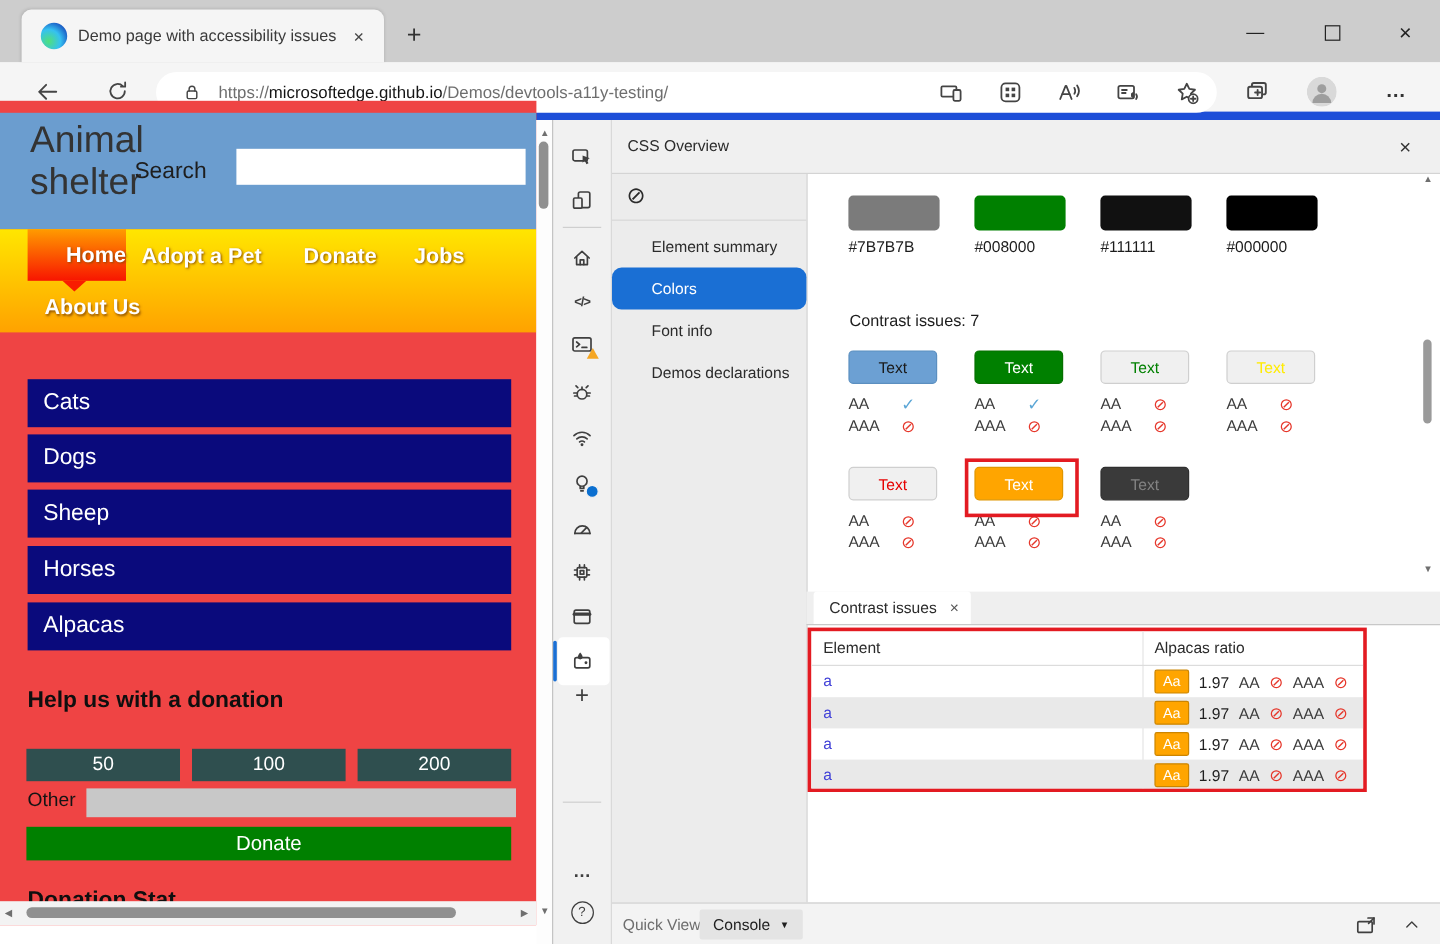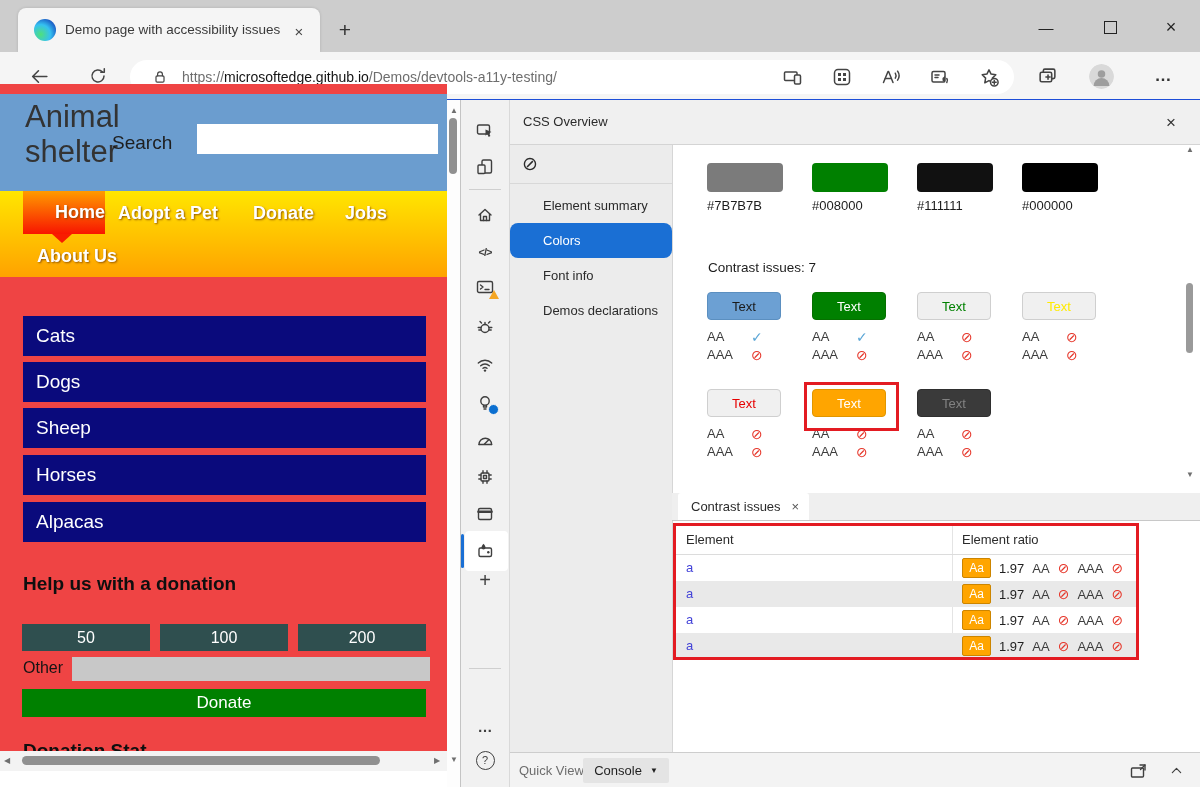--- a/index.html
+++ b/index.html
@@ -16,21 +16,21 @@
     box-shadow:0 0 3px rgba(0,0,0,.15)}
   .edge-logo{left:16px;top:11px;width:22px;height:22px;border-radius:50%;
     background:radial-gradient(circle at 30% 70%,#4fe07c 0%,#35c1f1 45%,#1d64c9 75%,#0c3f8f 100%)}
   .tab-title{left:47px;top:14px;width:232px;height:18px;font-size:13.5px;color:#3a3a3a;
     white-space:nowrap;overflow:hidden}
   .tbtn{display:flex;align-items:center;justify-content:center;color:#474747;cursor:default}
   .tab-close{left:270px;top:12px;width:22px;height:22px;font-size:15px}
   .new-tab{left:332px;top:17px;width:26px;height:26px;font-size:21px;color:#333}
   .win-btn{top:13px;width:30px;height:28px;font-size:15px;color:#222}
   .win-max-box{width:11px;height:11px;border:1.4px solid #222}
-  .toolbar{left:0;top:52px;width:1200px;height:48px;background:#f5f5f5;border-bottom:1px solid #1d4ed8;box-sizing:border-box}
+  .toolbar{left:0;top:52px;width:1200px;height:48px;background:#f5f5f5;border-bottom:7px solid #1d4ed8;box-sizing:border-box}
   .navbtn{top:9px;width:30px;height:30px;display:flex;align-items:center;justify-content:center}
   .omnibox{left:130px;top:8px;width:884px;height:34px;background:#fff;border-radius:17px}
   .lockwrap{left:22px;top:9px}
   .urltext{left:52px;top:9px;font-size:14px;white-space:nowrap}
   .url-scheme,.url-path{color:#6e6e6e}
   .url-domain{color:#141414}
   .pillbtn{top:4px;width:26px;height:26px;display:flex;align-items:center;justify-content:center}
   .avatar{left:1089px;top:12px;width:25px;height:25px;border-radius:50%;overflow:hidden}
   .overflow-btn{left:1149px;top:10px;width:28px;height:28px;font-size:17px;font-weight:bold;color:#333;
     display:flex;align-items:center;justify-content:center}
@@ -450,21 +450,21 @@
     <div class="abs issues-tab">
       <span>Contrast issues</span>
       <span class="x">×</span>
     </div>
   </div>
 
   <div class="abs dt-table ann">
     <div class="coldiv"></div>
     <div class="thead">
       <span class="abs" style="left:10px;top:6px">Element</span>
-      <span class="abs" style="left:286px;top:6px">Element ratio</span>
+      <span class="abs" style="left:286px;top:6px">Alpacas ratio</span>
     </div>
     <div class="trow">
       <span class="cell-el">a</span>
       <div class="ratio-cell">
         <span class="aa-chip" style="background-color: rgb(255, 165, 0);">Aa</span>
         <span class="ratio-val">1.97</span>
         <span class="wcag">AA</span>
         <span class="noentry">⊘</span>
         <span class="wcag">AAA</span>
         <span class="noentry">⊘</span>

